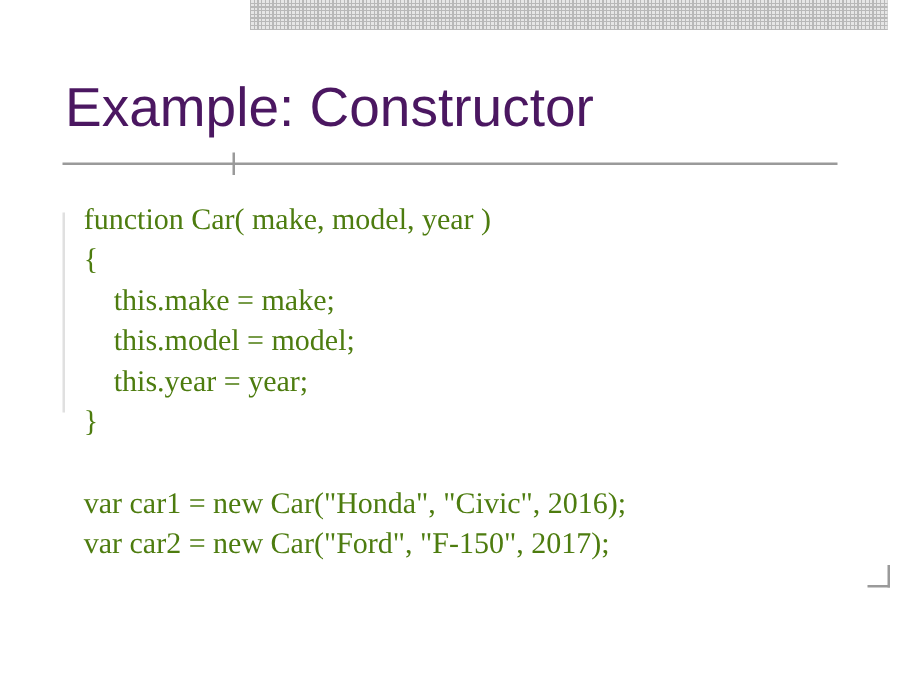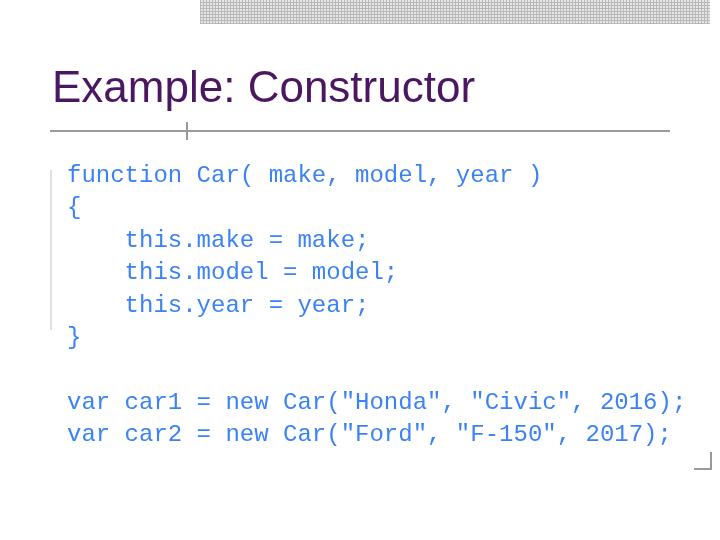--- a/index.html
+++ b/index.html
@@ -1,21 +1,21 @@
 <!DOCTYPE html>
 <html><head>
 <meta charset="utf-8">
 <style>
   html,body{margin:0;padding:0;width:720px;height:540px;background:#fff;font-family:Arial,Helvetica,sans-serif;overflow:hidden}
   .slide{position:relative;width:720px;height:476px}
   .top-bar{position:absolute;top:0;left:200px;right:10px;height:24px;background-image:repeating-linear-gradient(0deg,#b8b8b8 0 1px,transparent 1px 3px),repeating-linear-gradient(90deg,#b8b8b8 0 1px,transparent 1px 3px);background-color:#e6e6e6}
   .title{position:absolute;top:62px;left:52px;font-size:44px;color:#4b1761;font-family:Arial,Helvetica,sans-serif}
   .rule{position:absolute;top:130px;left:50px;right:50px;border-top:2px solid #9a9a9a}
   .tick{position:absolute;top:122px;left:186px;width:2px;height:18px;background:#9a9a9a}
-  .code-block{position:absolute;top:160px;left:67px;font-family:Liberation Mono, monospace;font-size:24px;color:#3b82f6;line-height:1.35;white-space:pre}
+  .code-block{position:absolute;top:160px;left:67px;font-family:Liberation Serif, serif;font-size:24px;color:#4d7c0f;line-height:1.35;white-space:pre}
   .side-rule{position:absolute;top:170px;left:50px;width:2px;height:160px;background:#e0e0e0}
   .corner{position:absolute;right:8px;bottom:6px;width:18px;height:18px}
   .corner:before,.corner:after{content:"";position:absolute;background:#9a9a9a}
   .corner:before{right:0;bottom:0;width:18px;height:2px}
   .corner:after{right:0;bottom:0;width:2px;height:18px}
 </style>
 </head>
 <body>
 
 <div class="slide">

